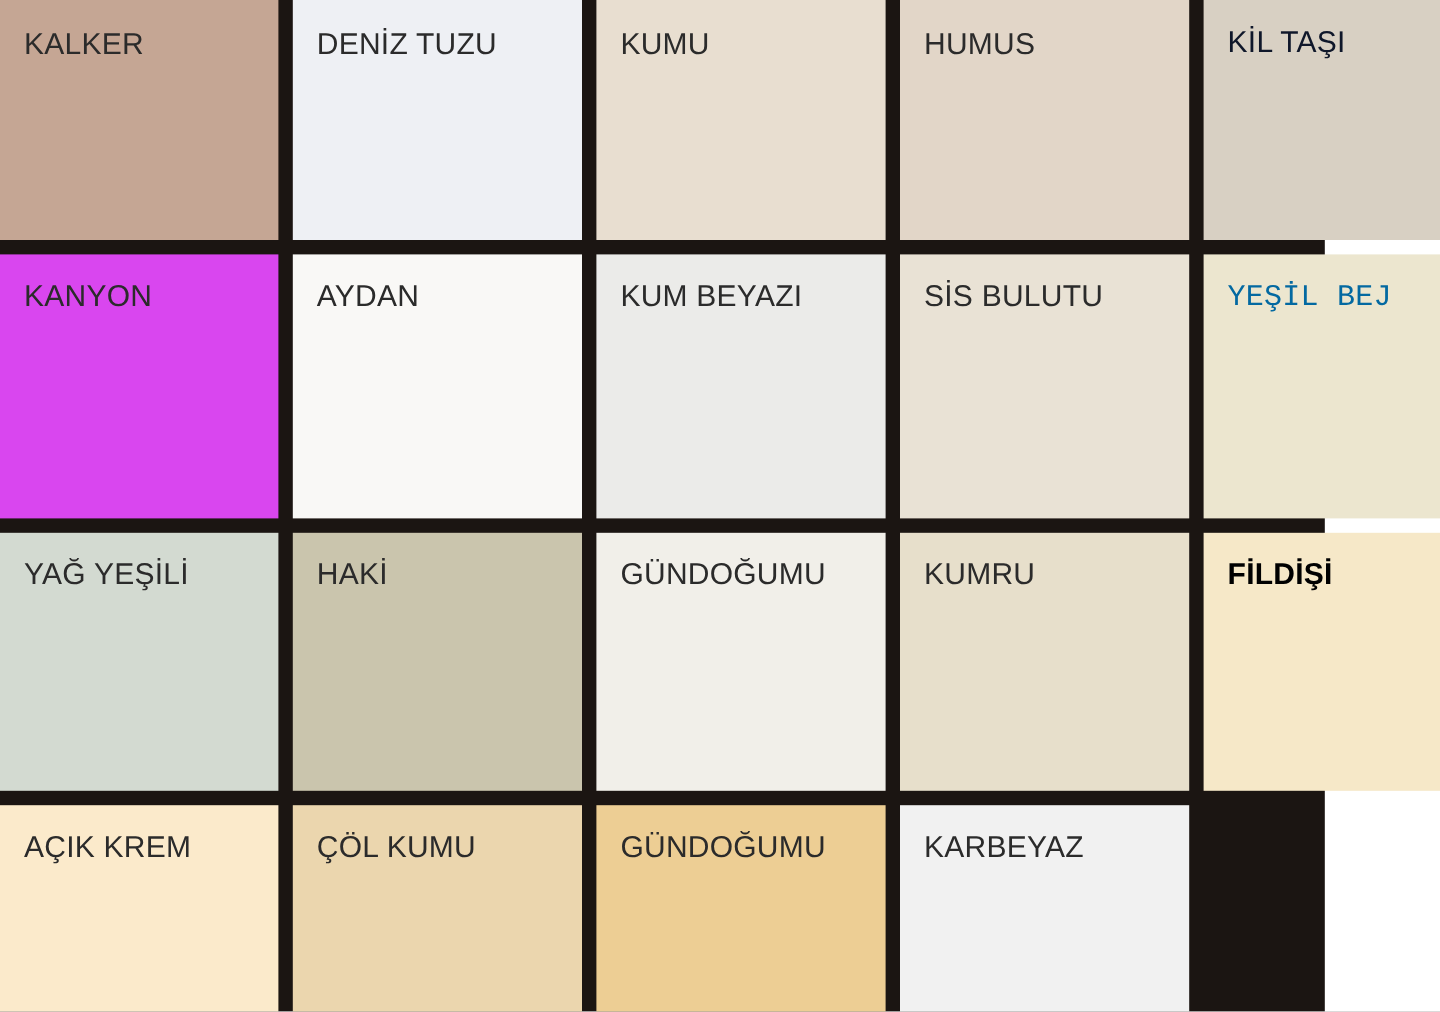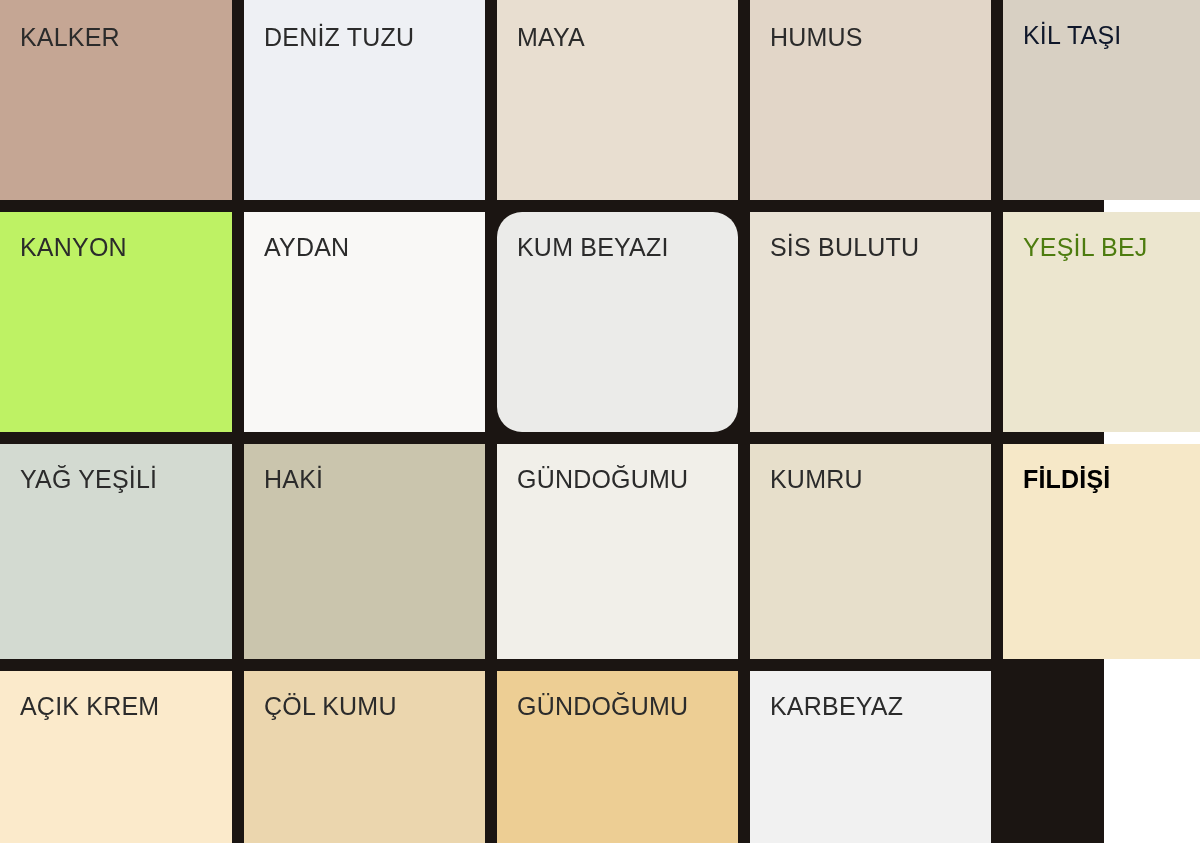--- a/index.html
+++ b/index.html
@@ -58,42 +58,42 @@
 <body>
 
 <div id="palette-grid" style="background: rgb(27, 21, 18);">
     <div class="swatch row-1" style="background: rgb(197, 166, 148);">
       <span class="swatch-label" style="color: rgb(43, 43, 43);">KALKER</span>
     </div>
     <div class="swatch row-1" style="background: rgb(238, 240, 244);">
       <span class="swatch-label" style="color: rgb(43, 43, 43);">DENİZ TUZU</span>
     </div>
     <div class="swatch row-1" style="background: rgb(232, 222, 208);">
-      <span class="swatch-label" style="color: rgb(43, 43, 43);">MAYA</span>
+      <span class="swatch-label" style="color: rgb(43, 43, 43);">KUMU</span>
     </div>
     <div class="swatch row-1" style="background: rgb(226, 214, 200);">
       <span class="swatch-label" style="color: rgb(43, 43, 43);">HUMUS</span>
     </div>
     <div class="swatch row-2" style="background: rgb(216, 208, 195);">
       <span class="swatch-label" style="color: #0f172a;">KİL TAŞI</span>
     </div>
-    <div class="swatch row-2" style="background: #bef264; text-align: center;">
+    <div class="swatch row-2" style="background: #d946ef; text-align: center;">
       <span class="swatch-label" style="color: rgb(43, 43, 43);">KANYON</span>
     </div>
     <div class="swatch row-2" style="background: rgb(249, 248, 246);">
       <span class="swatch-label" style="color: rgb(43, 43, 43);">AYDAN</span>
     </div>
-    <div class="swatch row-2" style="background: rgb(235, 235, 233); border-radius: 25px;">
+    <div class="swatch row-2" style="background: rgb(235, 235, 233);">
       <span class="swatch-label" style="color: rgb(43, 43, 43);">KUM BEYAZI</span>
     </div>
     <div class="swatch row-2" style="background: rgb(233, 226, 213);">
       <span class="swatch-label" style="color: rgb(43, 43, 43);">SİS BULUTU</span>
     </div>
     <div class="swatch row-3" style="background: rgb(236, 230, 207);">
-      <span class="swatch-label" style="color: #4d7c0f;">YEŞİL BEJ</span>
+      <span class="swatch-label" style="color: #0369a1; font-family: Liberation Mono, monospace;">YEŞİL BEJ</span>
     </div>
     <div class="swatch row-3" style="background: rgb(211, 218, 209);">
       <span class="swatch-label" style="color: rgb(43, 43, 43);">YAĞ YEŞİLİ</span>
     </div>
     <div class="swatch row-3" style="background: rgb(202, 197, 173); padding-left: 12px;">
       <span class="swatch-label" style="color: rgb(43, 43, 43);">HAKİ</span>
     </div>
     <div class="swatch row-3" style="background: rgb(241, 239, 233);">
       <span class="swatch-label" style="color: rgb(43, 43, 43);">GÜNDOĞUMU</span>
     </div>

